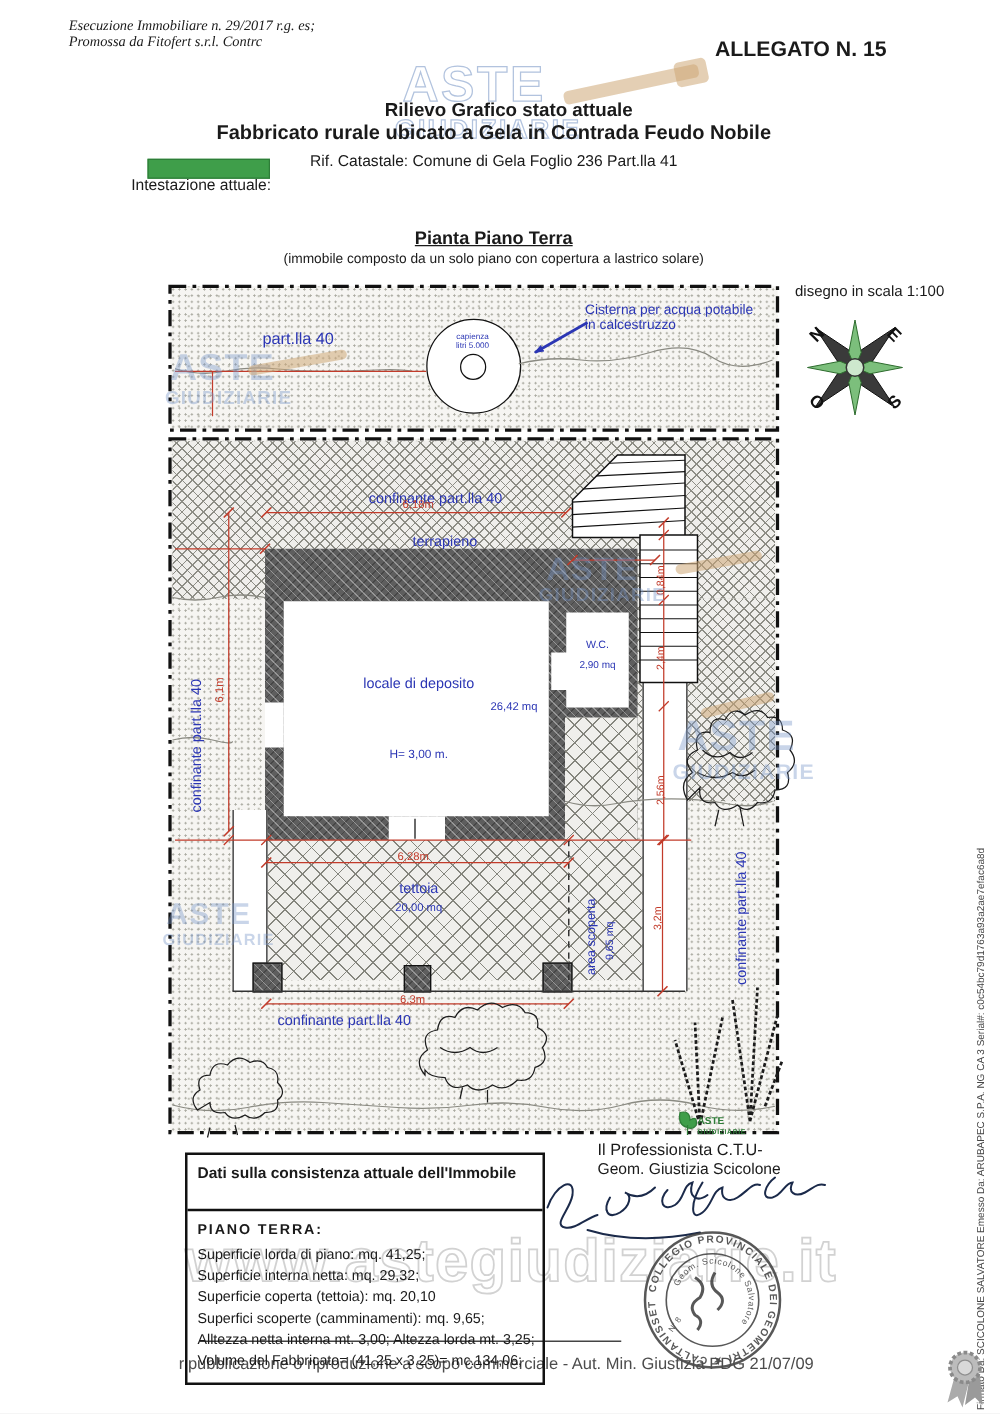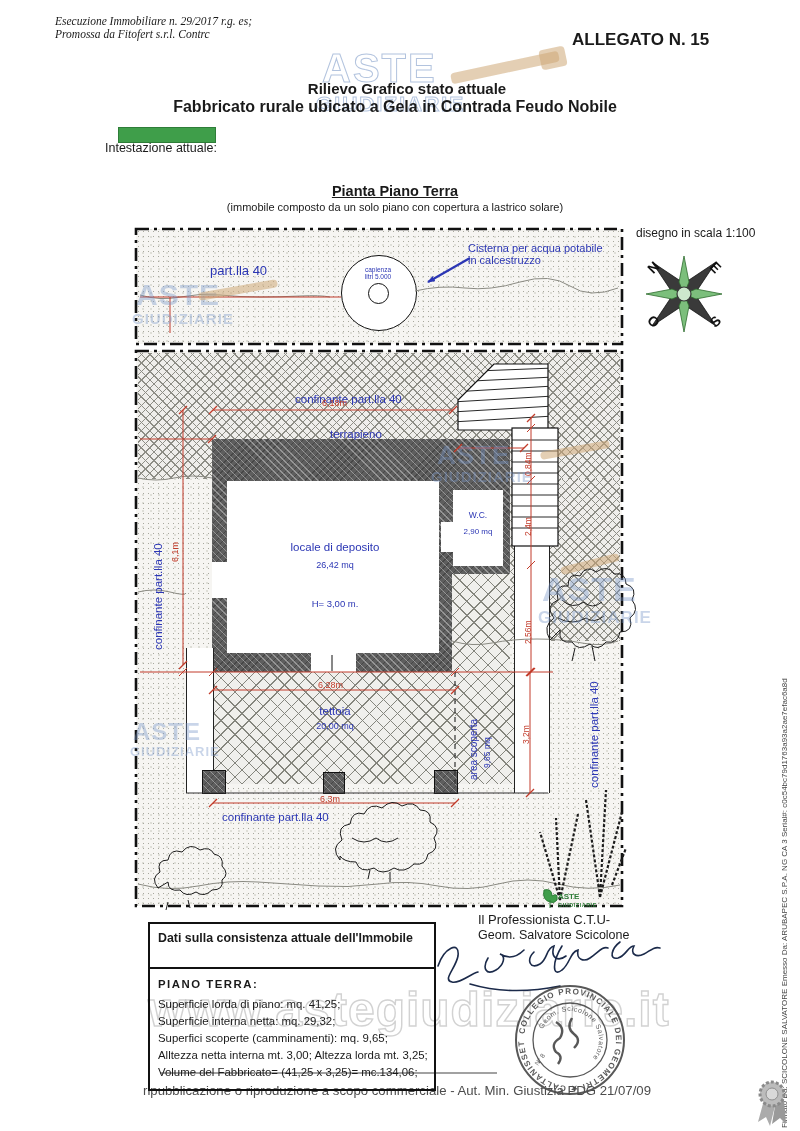--- a/index.html
+++ b/index.html
@@ -47,20 +47,21 @@
   <div class="abs serif-i ws" style="left:55px;top:28px;font-size:11.5px;">Promossa  da  Fitofert s.r.l.  Contrc</div>
   <div class="abs b ws" style="left:572px;top:30px;font-size:17px;">ALLEGATO  N. 15</div>
 
   <div class="abs wm-blue" style="left:322px;top:46px;font-size:40px;z-index:1;">ASTE</div>
   <div class="abs wm-blue" style="left:316px;top:92px;font-size:21px;z-index:1;">GIUDIZIARIE</div>
   <div class="gavel" style="left:450px;top:62px;width:110px;height:11px;transform:rotate(-12deg);z-index:1;"></div>
   <div class="gavel" style="left:540px;top:48px;width:26px;height:20px;transform:rotate(-12deg);z-index:1;"></div>
 
   <div class="abs center b" style="left:12px;top:80px;width:790px;font-size:15px;z-index:2;">Rilievo  Grafico  stato attuale</div>
   <div class="abs center b" style="left:0;top:98px;width:790px;font-size:16px;z-index:2;">Fabbricato rurale ubicato a Gela in Contrada Feudo Nobile</div>
+  <div class="abs center" style="left:0;top:122px;width:790px;font-size:12.5px;z-index:2;">Rif. Catastale: Comune di Gela Foglio 236 Part.lla 41</div>
   <div class="abs" style="left:118px;top:127px;width:96px;height:14px;background:#3f9e4a;border:1px solid #2e7d38;z-index:3;"></div>
   <div class="abs ws" style="left:105px;top:141px;font-size:12.5px;z-index:2;">Intestazione attuale:</div>
 
   <div class="abs center b" style="left:0;top:183px;width:790px;font-size:14.5px;text-decoration:underline;">Pianta Piano Terra</div>
   <div class="abs center" style="left:0;top:201px;width:790px;font-size:11px;">(immobile composto da un solo piano con copertura a lastrico solare)</div>
   <div class="abs ws" style="left:636px;top:226px;font-size:12px;">disegno in scala 1:100</div>
 
   <div class="abs stipple" style="left:136px;top:229px;width:486px;height:115px;"></div>
   <div class="abs stipple" style="left:136px;top:351px;width:486px;height:555px;"></div>
   <div class="abs xhatch" style="left:138px;top:353px;width:482px;height:126px;"></div>
@@ -232,21 +233,21 @@
   <div class="abs lbl ws z20" style="left:468px;top:242px;font-size:11px;line-height:12px;">
     <span>Cisterna per acqua potabile</span><br>
     <span>in calcestruzzo</span>
   </div>
 
   <div class="abs lbl ws z20" style="left:295px;top:393px;font-size:11.5px;">confinante part.lla 40</div>
   <div class="abs dim ws z20" style="left:322px;top:398px;font-size:9px;">6,18m</div>
   <div class="abs lbl ws z20" style="left:330px;top:428px;font-size:11.5px;">terrapieno</div>
 
   <div class="abs lbl center z20" style="left:240px;top:541px;width:190px;font-size:11.5px;">locale di deposito</div>
-  <div class="abs lbl center z20" style="left:240px;top:560px;width:190px;font-size:9px;">26,42 mq</div>
+  <div class="abs lbl center z20" style="left:240px;top:560px;width:190px;font-size:9px;text-align:right;">26,42 mq</div>
   <div class="abs lbl center z20" style="left:240px;top:598px;width:190px;font-size:9.5px;">H= 3,00 m.</div>
 
   <div class="abs lbl center z20" style="left:453px;top:510px;width:50px;font-size:8.5px;">W.C.</div>
   <div class="abs lbl center z20" style="left:453px;top:527px;width:50px;font-size:8px;">2,90 mq</div>
 
   <div class="abs lbl center z20" style="left:260px;top:705px;width:150px;font-size:11.5px;">tettoia</div>
   <div class="abs lbl center z20" style="left:260px;top:721px;width:150px;font-size:9px;">20,00 mq</div>
   <div class="abs dim ws z20" style="left:318px;top:680px;font-size:9px;">6,28m</div>
   <div class="abs dim ws z20" style="left:320px;top:794px;font-size:9px;">6,3m</div>
   <div class="abs lbl ws z20" style="left:222px;top:811px;font-size:11.5px;">confinante part.lla 40</div>
@@ -274,28 +275,29 @@
   <div class="abs wm-blue-solid z20" style="left:130px;top:744px;font-size:13px;">GIUDIZIARIE</div>
 
   <div class="abs wm-gray z5" style="left:148px;top:982px;font-size:48px;letter-spacing:1px;">www.astegiudiziarie.it</div>
 
   <div class="databox">
     <div class="databox-title">Dati sulla consistenza attuale dell'Immobile</div>
     <div class="databox-body">
       <div class="piano">PIANO  TERRA:</div>
       <div class="ws">Superficie lorda di piano: mq. 41,25;</div>
       <div class="ws">Superficie interna netta: mq. 29,32;</div>
+      <div class="ws">Superficie coperta (tettoia): mq. 20,10</div>
       <div class="ws">Superfici scoperte (camminamenti): mq. 9,65;</div>
       <div class="ws">Alltezza netta interna mt. 3,00; Altezza lorda mt. 3,25;</div>
       <div class="ws">Volume del Fabbricato= (41,25 x 3,25)= mc.134,06;</div>
     </div>
   </div>
 
   <div class="abs ws z30" style="left:478px;top:912px;font-size:13px;">Il  Professionista  C.T.U-</div>
-  <div class="abs ws z30" style="left:478px;top:928px;font-size:12.5px;">Geom. Salvatore Scicolone</div>
+  <div class="abs ws z30" style="left:478px;top:928px;font-size:12.5px;">Geom. Giustizia Scicolone</div>
   <div class="abs ws z30" style="left:558px;top:893px;font-size:8px;font-weight:bold;color:#2e7d38;line-height:8px;">
     <span>ASTE</span><br>
     <span style="font-size:5.5px;letter-spacing:0.5px;">GIUDIZIARIE</span>
   </div>
 
   <div class="abs center z20" style="left:97px;top:1083px;width:600px;font-size:13.2px;color:#4c4c4c;">ripubblicazione o riproduzione a scopo commerciale - Aut. Min. Giustizia PDG 21/07/09</div>
 
   <div class="abs ws rot" style="left:780px;top:1128px;font-size:8px;color:#444;">Firmato Da: SCICOLONE SALVATORE Emesso Da: ARUBAPEC S.P.A. NG CA 3 Serial#: c0c54bc79d1763a93a2ae7efac6a8d</div>
 
 </div>

